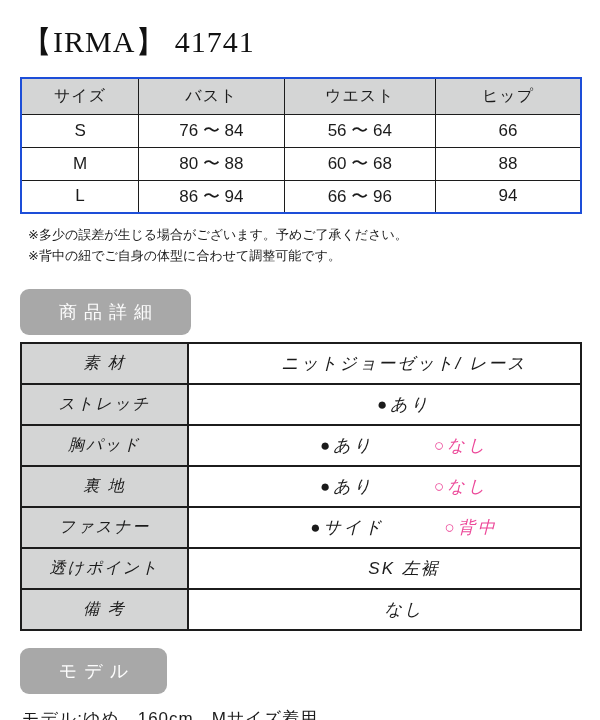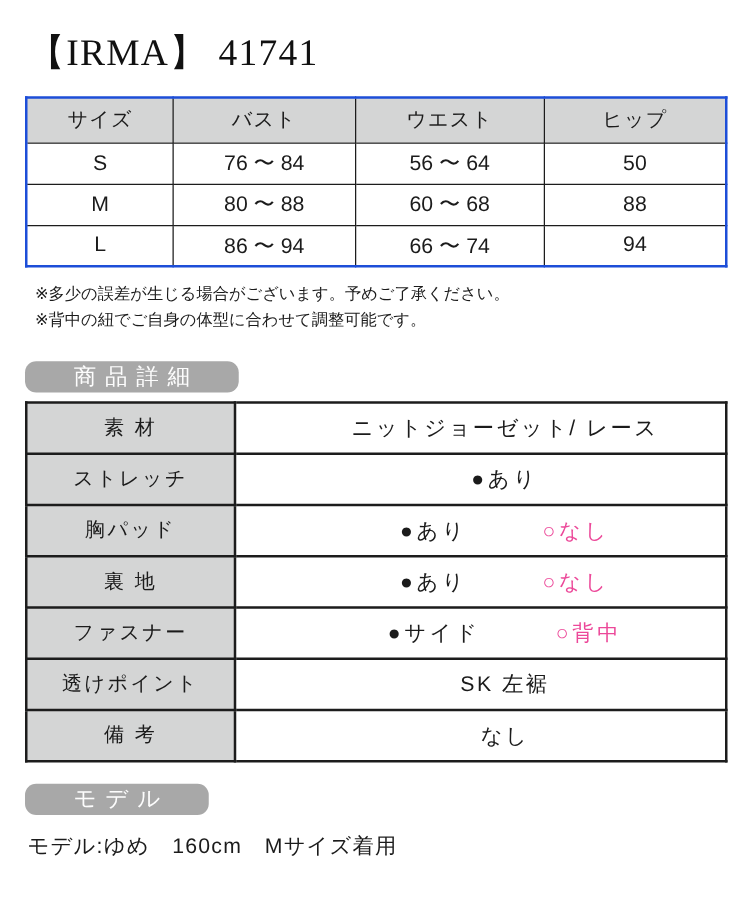--- a/index.html
+++ b/index.html
@@ -45,33 +45,33 @@
   .col-hip   { width: 26%; }
 
   
   .notes { margin: 11px 0 12px 8px; font-size: 13px; line-height: 1.6; color: #1b1b1b; }
 
   
   .badge {
     background: #a8a8a8;
     color: #fdfdfd;
     border-radius: 9px;
-    height: 25px;
+    height: 46px;
     width: 171px;
     margin-top: 22px;
     display: flex; align-items: center; justify-content: center;
     font-size: 18px;
     letter-spacing: 7px;
     padding-left: 7px; 
   }
   .badge.model-badge { width: 147px; margin-top: 17px; }
 
   
   .details-table { width: 562px; margin-top: 7px; border: 2px solid #1c1c1c; }
-  .details-table td { border: 2px solid #1c1c1c; height: 41px; vertical-align: middle; }
+  .details-table td { border: 2px solid #1c1c1c; height: 41px; vertical-align: middle; font-style: italic; }
   .details-table td.label {
     background: #d4d5d5;
     width: 167px;
     text-align: center;
     font-size: 16px;
     letter-spacing: 2px;
   }
   .details-table td.value {
     background: #fff;
     text-align: center;
@@ -106,32 +106,32 @@
         <th>バスト</th>
         <th>ウエスト</th>
         <th>ヒップ</th>
       </tr>
     </thead>
     <tbody>
       <tr>
         <td>S</td>
         <td>76 〜 84</td>
         <td>56 〜 64</td>
-        <td>50</td>
+        <td>66</td>
       </tr>
       <tr>
         <td>M</td>
         <td>80 〜 88</td>
         <td>60 〜 68</td>
         <td>88</td>
       </tr>
       <tr>
         <td>L</td>
         <td>86 〜 94</td>
-        <td>66 〜 74</td>
+        <td>66 〜 96</td>
         <td>94</td>
       </tr>
     </tbody>
   </table>
 
   <div class="notes">
     <div>※多少の誤差が生じる場合がございます。予めご了承ください。</div>
     <div>※背中の紐でご自身の体型に合わせて調整可能です。</div>
   </div>
 

